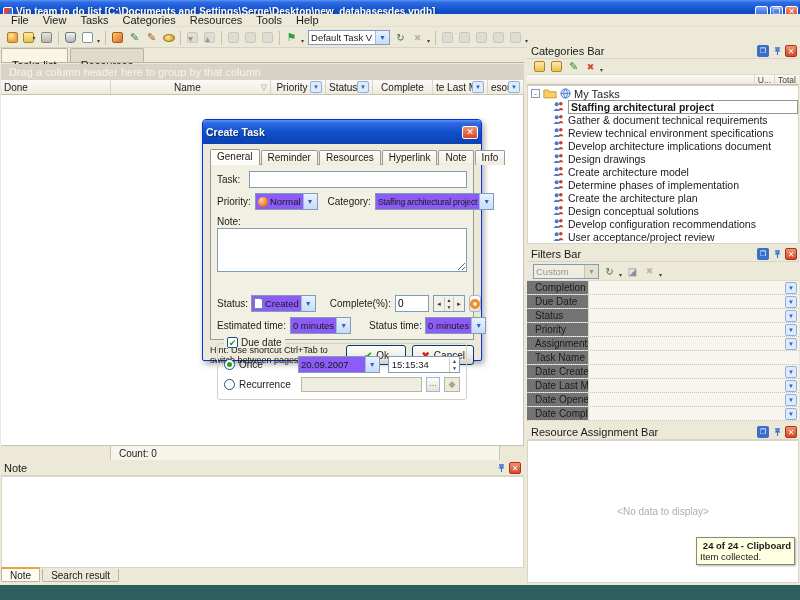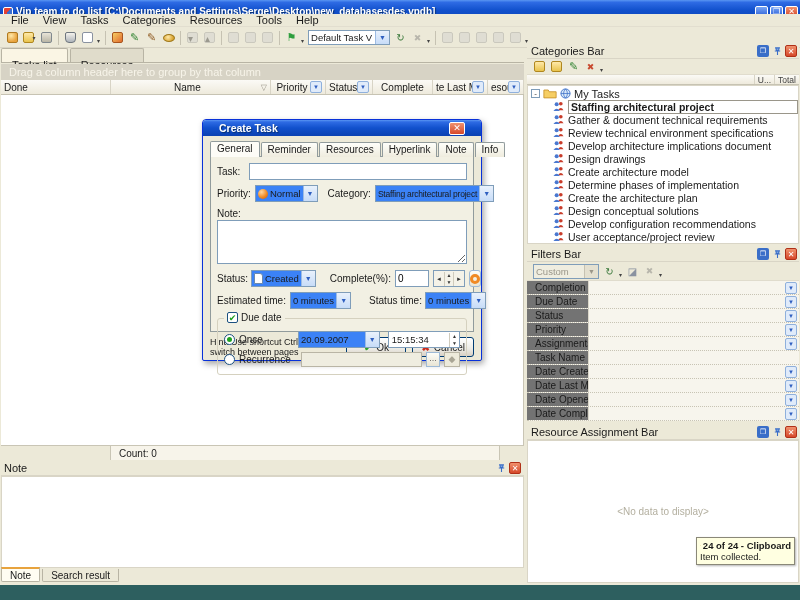--- a/index.html
+++ b/index.html
@@ -105,36 +105,36 @@
   .empty-text { position:absolute; left:0; right:0; top:65px; text-align:center; color:#B3AF9F; font-size:10px; }
   .clip-popup { position:absolute; right:3px; bottom:17px; width:99px; background:#FFFFE1;
     border:1px solid #8A8878; box-shadow:1px 1px 2px rgba(0,0,0,.3); padding:2px 3px; }
   .clip-title { display:flex; align-items:center; gap:2px; font-size:9.5px; font-weight:bold; white-space:nowrap; }
   .clip-text { font-size:9.5px; }
 
   
   .dialog { position:absolute; left:202px; top:119px; width:280px; height:242px;
     background:#ECE9D8; border:1px solid #0831D9; border-radius:4px 4px 2px 2px;
     box-shadow:2px 3px 6px rgba(0,0,0,.35); }
-  .dlg-title { height:16px; background:linear-gradient(#5A96F2 0%, #2E6BE4 12%, #1150CC 50%, #0B42B4 95%);
-    border-radius:3px 3px 0 0; display:flex; align-items:center; padding:0 16px; }
+  .dlg-title { height:24px; background:linear-gradient(#5A96F2 0%, #2E6BE4 12%, #1150CC 50%, #0B42B4 95%);
+    border-radius:3px 3px 0 0; display:flex; align-items:center; padding:0 3px; }
   .dlg-title .t { flex:1; color:#fff; font-weight:bold; font-size:10.5px; text-shadow:1px 1px 1px #08306E; }
   .dlg-close { width:16px; height:13px; border:1px solid #fff; border-radius:2px;
     background:linear-gradient(#F0926E,#D6482A); color:#fff; font-size:9px; line-height:11px; text-align:center; }
   .dlg-body { padding:5px 7px 4px; }
   .dlg-tabs { display:flex; height:15px; margin-bottom:0; }
   .dlg-tab { padding:1px 6px 0; font-size:10px; border:1px solid #919B9C; border-bottom:none;
     border-radius:2px 2px 0 0; background:linear-gradient(#FEFEFA,#EFECDE); margin-right:1px; position:relative; top:1px; }
   .dlg-tab.active { background:#FDFCF7; top:0; height:16px; z-index:2; }
   .dlg-page { border:1px solid #919B9C; background:#F2F0E3; padding:6px 6px 4px; height:176px; }
   .frow { display:flex; align-items:center; margin-bottom:5px; gap:4px; }
   .flabel { font-size:10px; white-space:nowrap; }
   .xp-input { background:#fff; border:1px solid #7F9DB9; height:17px; font-size:10px; padding:1px 2px;
     font-family:"Liberation Sans",sans-serif; }
-  .xp-combo { display:flex; align-items:center; background:#3b82f6; border:1px solid #7F9DB9; height:17px; }
+  .xp-combo { display:flex; align-items:center; background:#8b5cf6; border:1px solid #7F9DB9; height:17px; }
   .xp-combo .val { flex:1; font-size:9.5px; padding:0 2px; white-space:nowrap; overflow:hidden; }
   .xp-combo .cmb-arrow { width:14px; }
   .ball { width:10px; height:10px; border-radius:50%; margin-left:2px; flex:none;
     background:radial-gradient(circle at 35% 30%, #FFD9A0, #F08A24 55%, #B85A10); }
   .page-ic { width:9px; height:11px; background:#fff; border:1px solid #6B8AAE; margin-left:2px; flex:none;
     border-radius:0 3px 0 0; }
   .xp-textarea { background:#fff; border:1px solid #7F9DB9; height:44px; width:100%; }
   .spin-cluster { display:flex; align-items:center; border:1px solid #7F9DB9; background:#F4F2E8; height:17px; }
   .spin-btn { width:10px; text-align:center; font-size:6px; color:#333; }
   .spin-ud { display:flex; flex-direction:column; width:10px; border-left:1px solid #CFCBBD; border-right:1px solid #CFCBBD; }
@@ -612,21 +612,21 @@
             <span class="cmb-arrow">▼</span>
           </div>
           <span class="flabel" style="width:44px;margin-left:6px">Category:</span>
           <div class="xp-combo" style="flex:1">
             <span class="val" style="font-size:8.5px;letter-spacing:-0.2px">Staffing architectural project</span>
             <span class="cmb-arrow">▼</span>
           </div>
         </div>
         <div style="margin-bottom:1px"><span class="flabel">Note:</span></div>
         <textarea class="xp-textarea" style=""></textarea>
-        <div class="frow" style="margin-top:4px">
+        <div class="frow" style="margin-top:21px">
           <span class="flabel" style="width:30px">Status:</span>
           <div class="xp-combo" style="width:74px">
             <span class="page-ic"></span>
             <span class="val">Created</span>
             <span class="cmb-arrow">▼</span>
           </div>
           <span class="flabel" style="margin-left:10px">Complete(%):</span>
           <input class="xp-input" style="width: 34px;" value="0">
           <div class="spin-cluster">
             <span class="spin-btn">◄</span>

